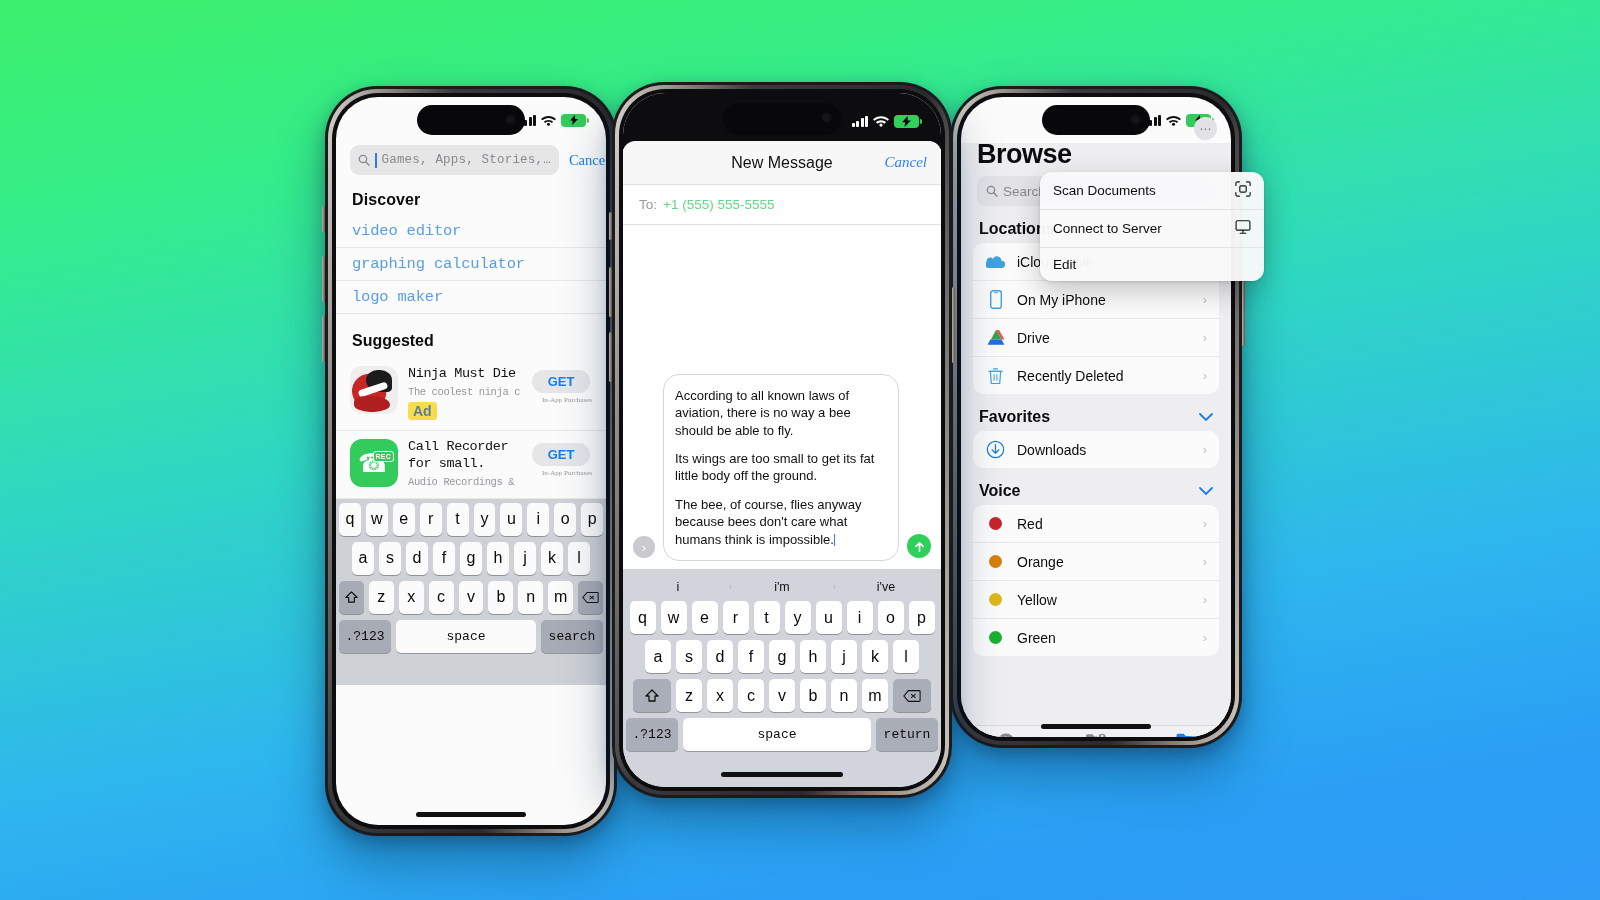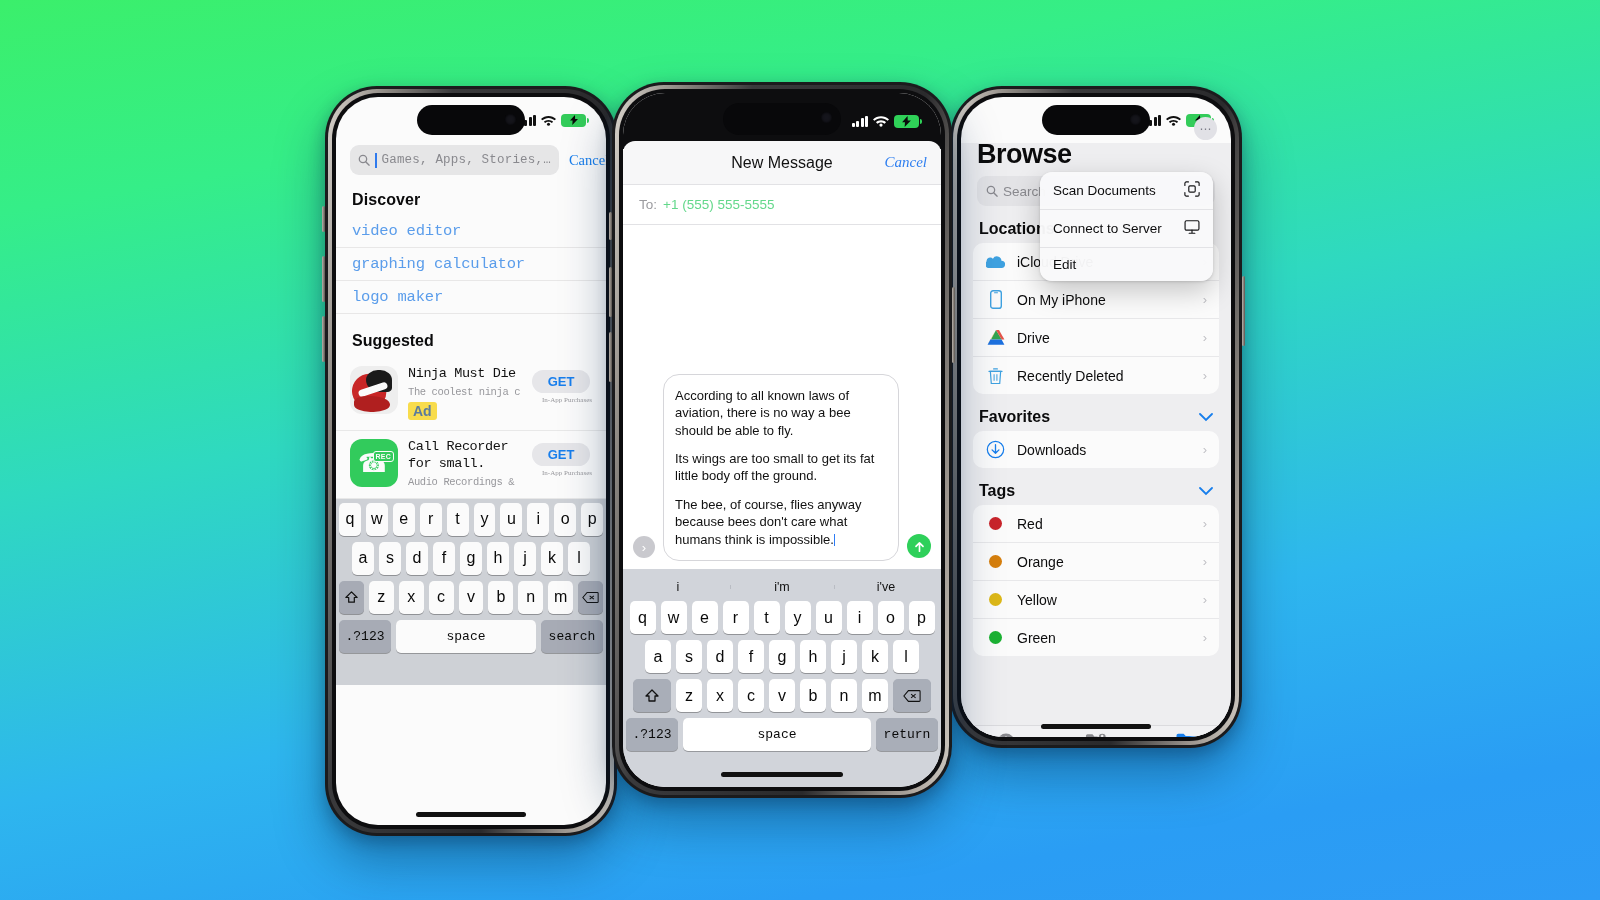--- a/index.html
+++ b/index.html
@@ -174,21 +174,21 @@
   .f-row .chev{color:#c4c4c9;font-size:13px;}
   .f-ico{width:21px;height:21px;display:flex;align-items:center;justify-content:center;flex:none;}
   .dot{width:13px;height:13px;border-radius:50%;}
   .f-tabbar{margin-top:auto;height:58px;background:#f5f5f7;border-top:1px solid #dedee2;
     display:flex;align-items:flex-start;padding-top:6px;}
   .f-tab{flex:1;display:flex;flex-direction:column;align-items:center;gap:3px;color:#8a8a8f;font-size:9px;}
   .f-tab.active{color:#1481f5;}
 
   
   .ctx-menu{
-    position:absolute; left:1040px; top:172px; width:173px; z-index:30;
+    position:absolute; left:1040px; top:172px; width:224px; z-index:30;
     background:rgba(249,249,250,.97); border-radius:12px; overflow:hidden;
     box-shadow:0 10px 28px rgba(0,0,0,.22), 0 1px 3px rgba(0,0,0,.14);
     text-align:center;
   }
   .ctx-item{display:flex;align-items:center;justify-content:space-between;padding:9px 13px;
     font-size:13.5px;color:#0c0c0d;border-bottom:1px solid #e3e3e6;}
   .ctx-item:last-child{border-bottom:none;}
   .ctx-item .ci{color:#141416;}
 </style>
 </head>
@@ -442,21 +442,21 @@
                   <circle cx="10" cy="10" r="8.6" fill="none" stroke="#1481f5" stroke-width="1.3"></circle>
                   <path d="M10 5v9M6.4 10.4L10 14l3.6-3.6" fill="none" stroke="#1481f5" stroke-width="1.4" stroke-linecap="round" stroke-linejoin="round"></path>
                 </svg>
             </div>
             <div class="lbl">Downloads</div>
             <div class="chev">›</div>
           </div>
         </div>
 
         <div class="f-secthead">
-          <div class="t">Tags</div>
+          <div class="t">Voice</div>
           <div>
             <svg width="14" height="9" viewBox="0 0 14 9">
                 <path d="M1 1l6 6 6-6" fill="none" stroke="#1481f5" stroke-width="1.8" stroke-linecap="round"></path>
               </svg>
           </div>
         </div>
         <div class="f-list">
           <div class="f-row">
             <div class="f-ico">
                 <span class="dot" style="background:#d2232a"></span>

